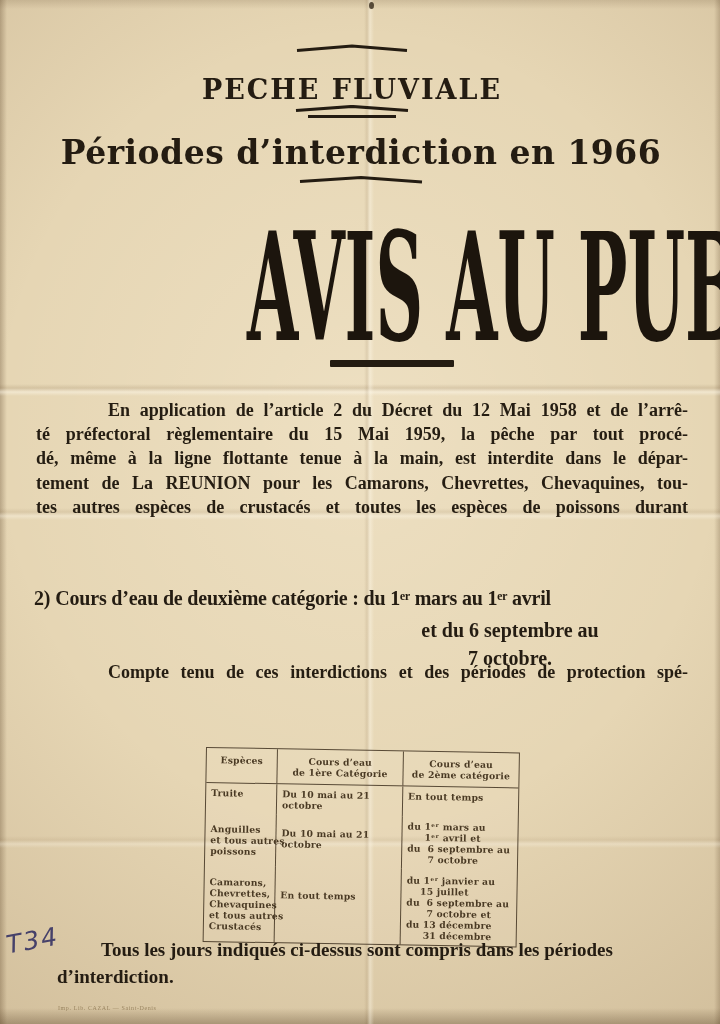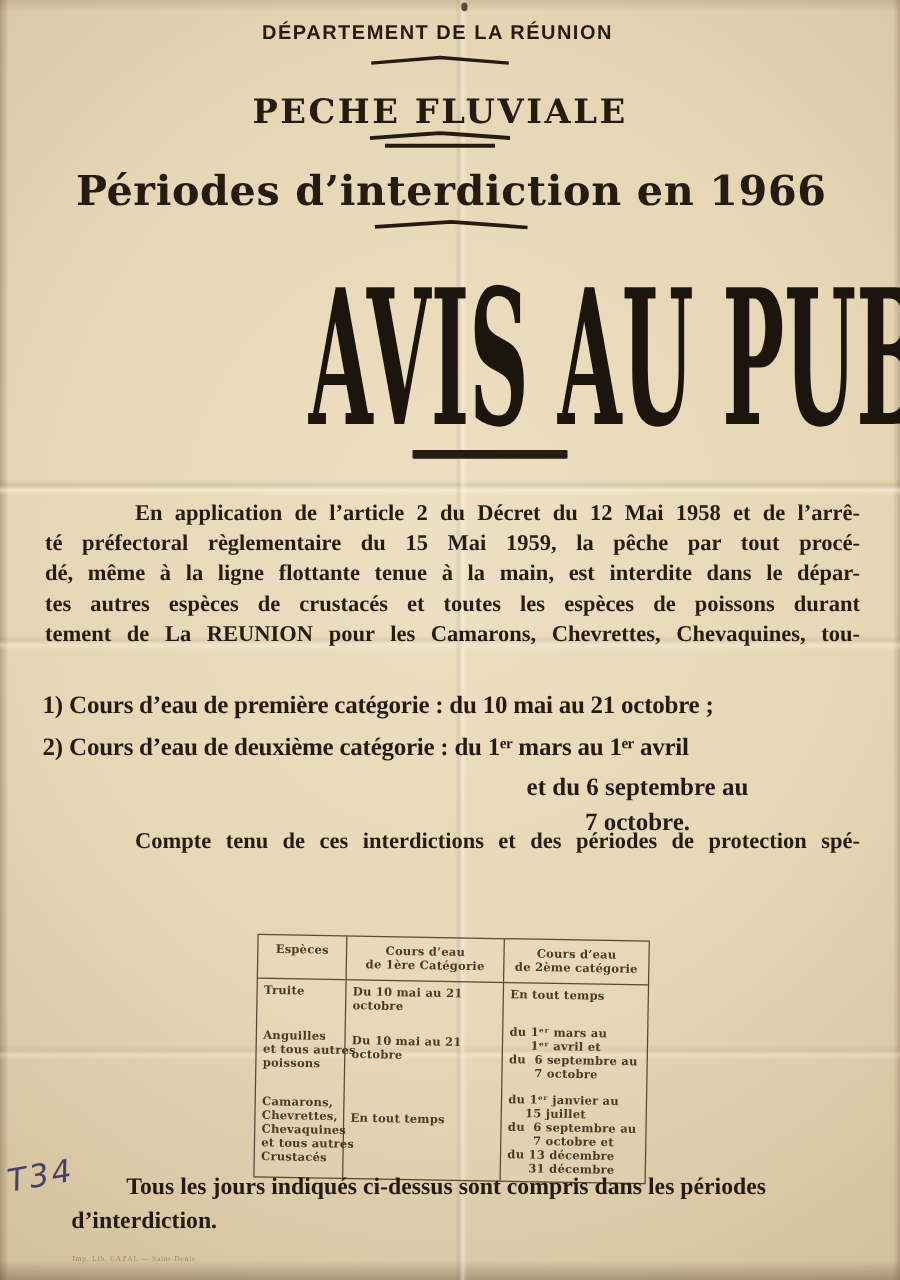--- a/index.html
+++ b/index.html
@@ -128,21 +128,20 @@
     background:rgba(40,28,14,0.75);filter:blur(0.5px);
   }
 </style>
 </head>
 <body>
 
 <div class="poster">
 
   <div class="abs pin-speck"></div>
 
-  <div class="abs ctr h-dept">DÉPARTEMENT DE LA RÉUNION</div>
   <svg class="abs underline-svg" style="left:296px;top:44px;" width="112" height="9">
     <polyline points="1,6.5 56,2 111,6.5" stroke="#241c12" stroke-width="2.8" fill="none"></polyline>
   </svg>
 
   <div class="abs ctr h-peche">PECHE FLUVIALE</div>
   <svg class="abs underline-svg" style="left:294px;top:105px;" width="116" height="15">
     <polyline points="2,5.5 58,1.5 114,5.5" stroke="#241c12" stroke-width="3.2" fill="none"></polyline>
     <line x1="14" y1="11.5" x2="102" y2="11.5" stroke="#241c12" stroke-width="3.2"></line>
   </svg>
 
@@ -151,27 +150,24 @@
     <polyline points="1,6.5 62,2.5 123,7" stroke="#241c12" stroke-width="3" fill="none"></polyline>
   </svg>
 
   <div class="abs avis">AVIS AU PUBLIC</div>
   <div class="abs avis-bar"></div>
 
   <div class="abs para" style="top:398px;">
     <div class="jline indent1">En application de l’article 2 du Décret du 12 Mai 1958 et de l’arrê-</div>
     <div class="jline">té préfectoral règlementaire du 15 Mai 1959, la pêche par tout procé-</div>
     <div class="jline">dé, même à la ligne flottante tenue à la main, est interdite dans le dépar-</div>
+    <div class="jline">tement de La REUNION pour les Camarons, Chevrettes, Chevaquines, tou-</div>
     <div class="jline">tes autres espèces de crustacés et toutes les espèces de poissons durant</div>
-    <div class="jline">tement de La REUNION pour les Camarons, Chevrettes, Chevaquines, tou-</div>
-  </div>
-
-  <div class="abs list-item" style="top:551px;">
-    <span class="list-label">1)</span><span>Cours d’eau de première catégorie : du 10 mai au 21 octobre ;</span>
-  </div>
+  </div>
+
   <div class="abs list-item" style="top:585px;">
     <span class="list-label">2)</span><span>Cours d’eau de deuxième catégorie : du 1ᵉʳ mars au 1ᵉʳ avril</span>
   </div>
   <div class="abs item-cont">et du 6 septembre au
 7 octobre.</div>
 
   <div class="abs para" style="top:660px;">
     <div class="jline indent1">Compte tenu de ces interdictions et des périodes de protection spé-</div>
   </div>
 

